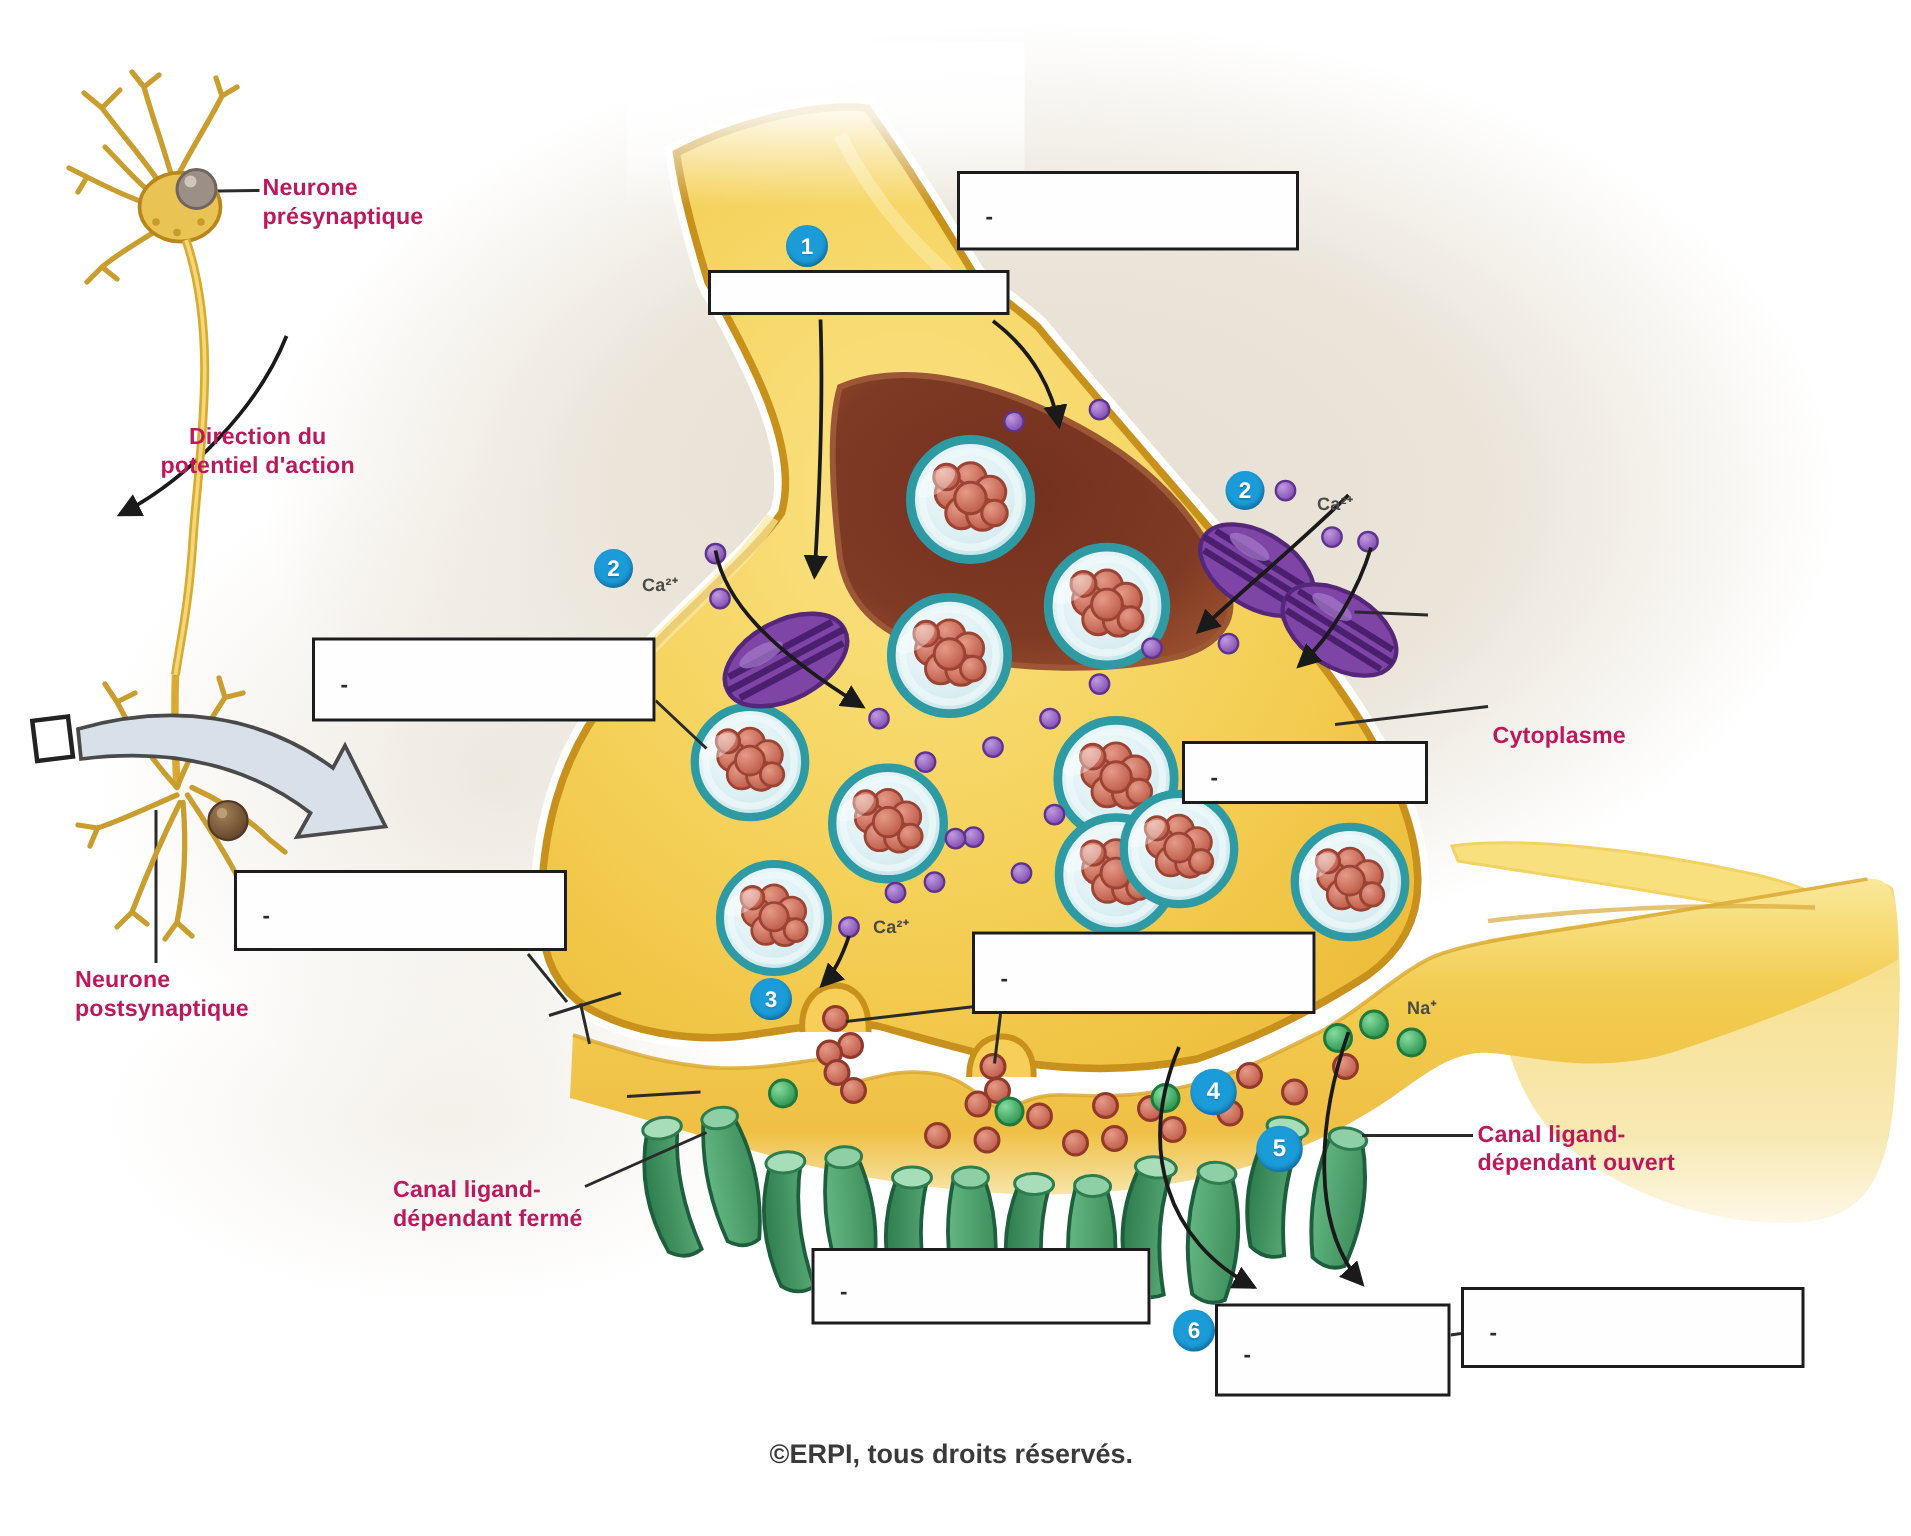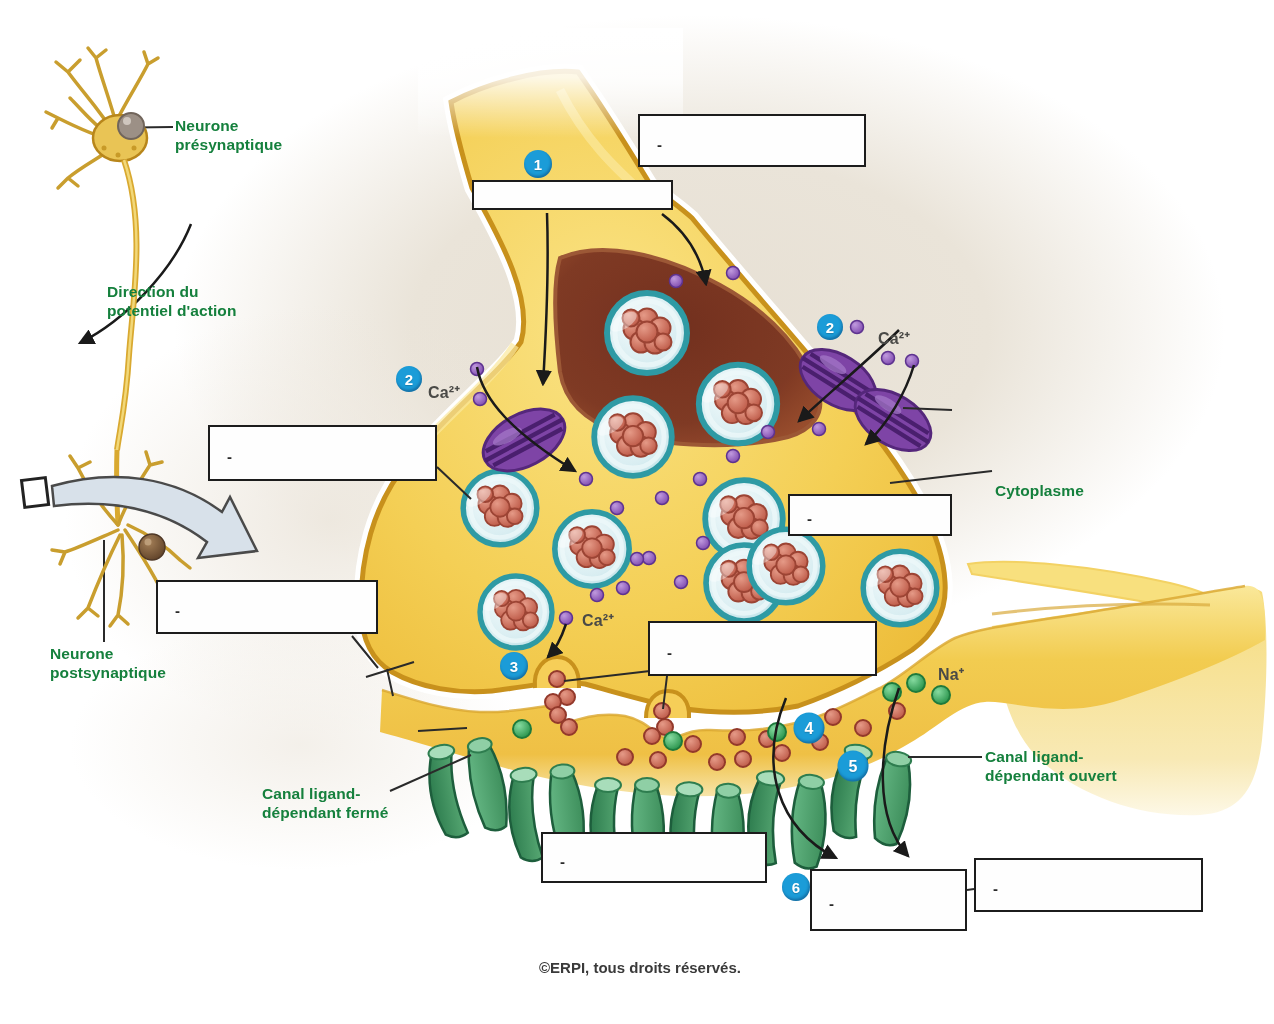--- a/index.html
+++ b/index.html
@@ -9,24 +9,24 @@
   .abox{position:absolute;background:#fefefe;border:2.5px solid #1c1c1c;box-sizing:border-box;
         color:#2a2a2a;font-weight:700;font-size:15px;display:flex;align-items:center;
         padding-left:17px;padding-top:7px;}
   .abox.thin{padding-top:0;}
   .badge{position:absolute;background:#1b9cd8;color:#ffffff;border-radius:50%;
          display:flex;align-items:center;justify-content:center;font-weight:700;
          transform:translate(-50%,-50%);box-shadow:inset -1px -2px 3px rgba(0,0,40,.3);
          text-shadow:0 1px 1px rgba(0,0,0,.2);}
   .b28{width:28px;height:28px;font-size:15px;}
   .b30{width:31px;height:31px;font-size:16px;}
-  .lbl{position:absolute;color:#15803d;font-size:15.5px;font-weight:600;line-height:1.24;
+  .lbl{position:absolute;color:#be185d;font-size:15.5px;font-weight:600;line-height:1.24;
        white-space:pre-line;letter-spacing:.1px;}
-  .ion{position:absolute;color:#4a4a47;font-size:16px;font-weight:700;letter-spacing:.2px;}
-  .copyright{position:absolute;color:#3a3a3a;font-size:15px;font-weight:600;margin-left:26px;}
+  .ion{position:absolute;color:#4a4a47;font-size:12px;font-weight:700;letter-spacing:.2px;}
+  .copyright{position:absolute;color:#3a3a3a;font-size:18px;font-weight:600;}
 </style>
 </head>
 <body>
 
 <div class="stage">
 
 <svg class="artwork" viewBox="0 0 1274 1024" aria-hidden="true">
 <defs>
   <radialGradient id="bg1" cx="50%" cy="50%" r="50%">
     <stop offset="0%" stop-color="#e7e0d4"></stop>
@@ -371,21 +371,21 @@
 <div class="badge b28" style="left:538px;top:164px;">1</div>
 <div class="badge b28" style="left:409px;top:379px;width:26px;height:26px;">2</div>
 <div class="badge b28" style="left:830px;top:327px;width:26px;height:26px;">2</div>
 <div class="badge b28" style="left:514px;top:666px;">3</div>
 <div class="badge b30" style="left:809px;top:728px;">4</div>
 <div class="badge b30" style="left:853px;top:766px;">5</div>
 <div class="badge b28" style="left:796px;top:887px;">6</div>
 
 <div class="lbl" style="left:175px;top:116px;">Neurone
 présynaptique</div>
-<div class="lbl" style="left:107px;top:282px;">Direction du
+<div class="lbl" style="left:107px;top:282px;text-align:center;">Direction du
 potentiel d'action</div>
 <div class="lbl" style="left:50px;top:644px;">Neurone
 postsynaptique</div>
 <div class="lbl" style="left:995px;top:463px;margin-top:18px;">Cytoplasme</div>
 <div class="lbl" style="left:262px;top:784px;">Canal ligand-
 dépendant fermé</div>
 <div class="lbl" style="left:985px;top:747px;">Canal ligand-
 dépendant ouvert</div>
 
 <div class="ion" style="left:428px;top:381px;">Ca²⁺</div>

